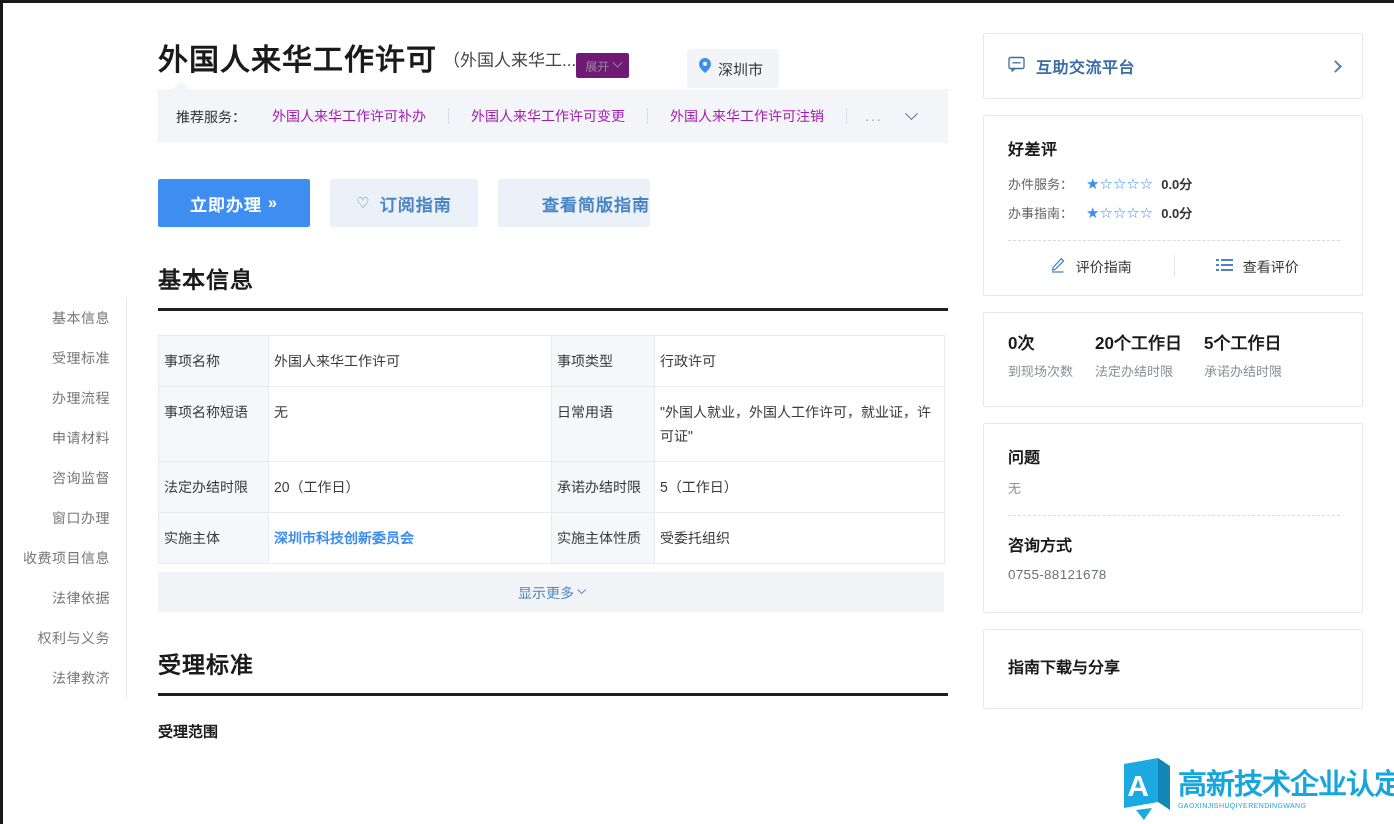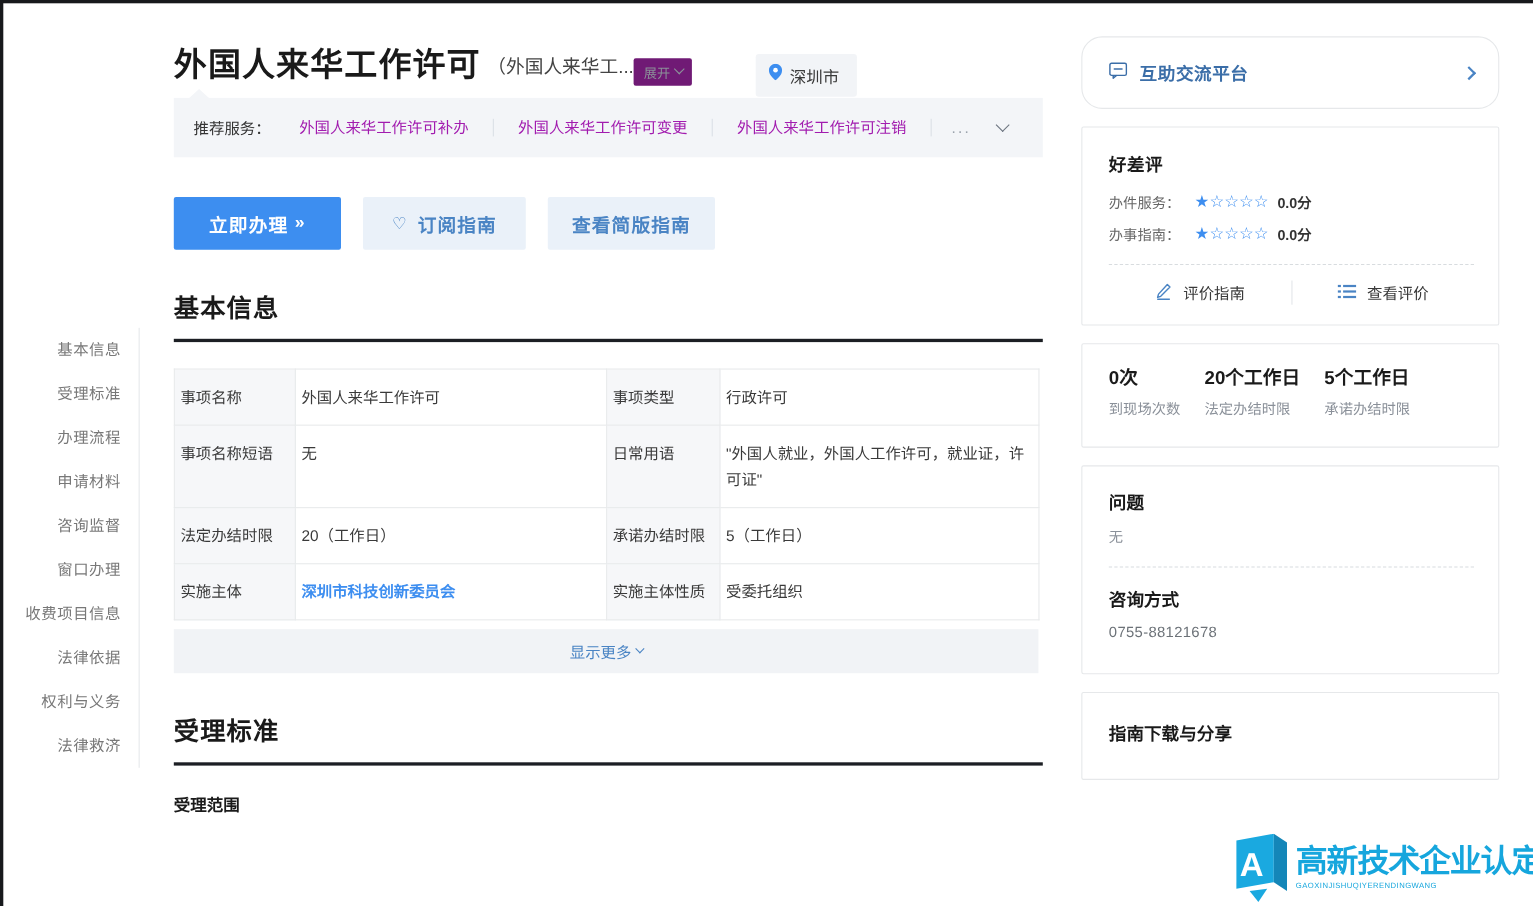--- a/index.html
+++ b/index.html
@@ -193,21 +193,21 @@
     font-weight: bold;
   }
   .btn-primary .dchev { margin-left: 6px; font-size: 16px; font-weight: bold; }
   .btn-ghost {
     background: #eaf1f9;
     color: #4a84c4;
     gap: 9px;
     font-weight: 600;
   }
   .btn-sub { width: 148px; }
-  .btn-simple { width: 152px; }
+  .btn-simple { width: 152px; justify-content: flex-end; }
   .heart { font-size: 15px; color:#4a84c4; }
 
   
   .section-h {
     margin-top: 34px;
     font-size: 23px;
     font-weight: bold;
     color: #1a1a1a;
     letter-spacing: 1px;
   }
@@ -295,21 +295,20 @@
     border-radius: 2px;
     margin-bottom: 16px;
   }
 
   .card-forum {
     height: 66px;
     display: flex;
     align-items: center;
     padding: 0 22px 0 24px;
     cursor: pointer;
-    border-radius: 19px;
   }
   .forum-left { display:flex; align-items:center; gap: 11px; }
   .forum-title { font-size: 16px; color:#3b6ea8; font-weight: 600; letter-spacing: .5px;}
   .arrow-r {
     margin-left: auto;
     display:inline-block;
     width: 9px; height: 9px;
     border-top: 2px solid #4a84c4;
     border-right: 2px solid #4a84c4;
     transform: rotate(45deg);

